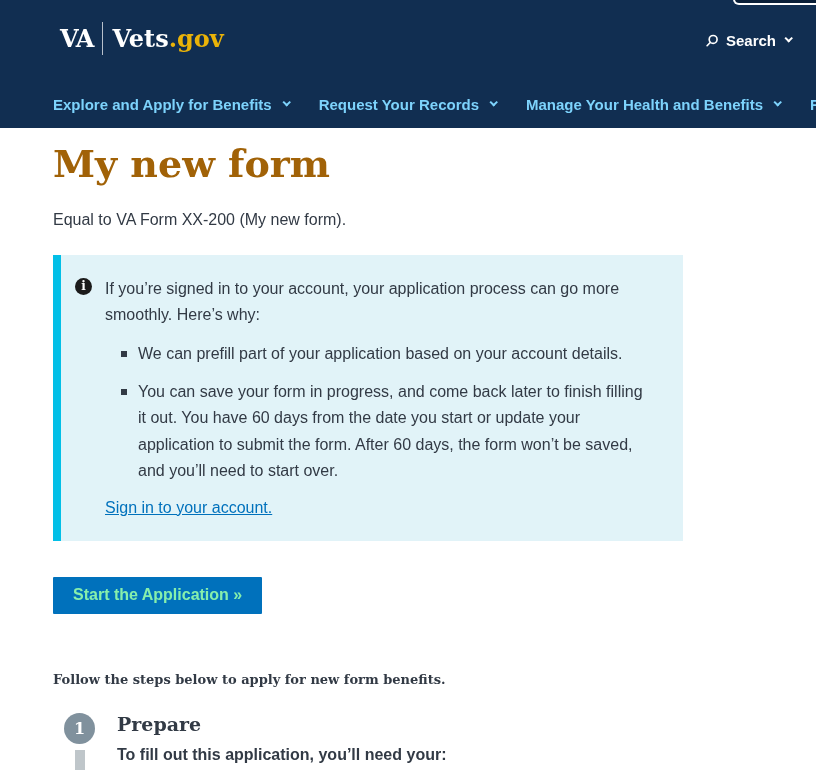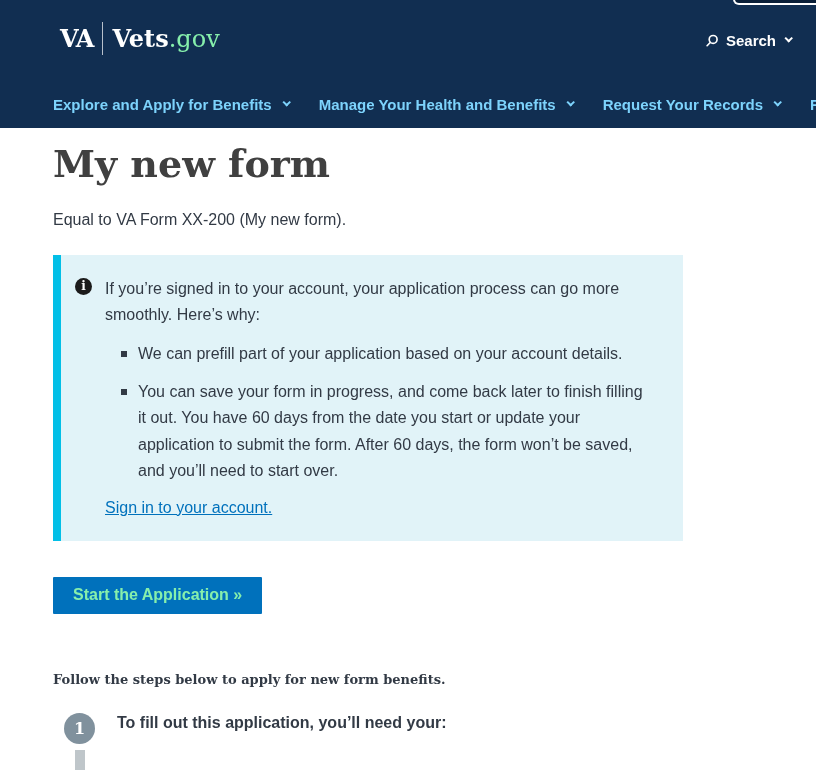--- a/index.html
+++ b/index.html
@@ -32,21 +32,21 @@
     position: absolute; left: 60px; top: 22px;
     display: flex; align-items: center;
     color: #ffffff;
     font-family: "DejaVu Serif", serif;
     font-size: 24px;
     text-decoration: none;
   }
   .logo .va { font-weight: bold; letter-spacing: -1px; }
   .logo .sep { width: 1px; height: 33px; background: rgba(255,255,255,0.7); margin: 0 9px; }
   .logo .vets { font-weight: bold; }
-  .logo .gov { font-weight: normal; color: #86efac; }
+  .logo .gov { font-weight: bold; color: #eab308; }
 
   .search {
     position: absolute; top: 32px; right: 25px;
     display: flex; align-items: center; gap: 7px;
     color: #ffffff; font-weight: bold; font-size: 15px;
     cursor: pointer;
   }
   .chev {
     display: inline-block;
     width: 6px; height: 6px;
@@ -69,21 +69,21 @@
   }
 
   
   main { padding-left: 53px; }
 
   h1.page-title {
     font-family: "DejaVu Serif", serif;
     font-weight: bold;
     font-size: 38px;
     line-height: 1.15;
-    color: #404040;
+    color: #a16207;
     margin: 14px 0 0 0;
   }
   .subtitle { margin-top: 24px; font-size: 16px; line-height: 1.2; }
 
   
   .alert {
     position: relative;
     margin-top: 26px;
     width: 630px;
     background: #e1f3f8;
@@ -180,25 +180,25 @@
     <span>Search</span>
     <span class="chev"></span>
   </div>
 
   <nav class="main-nav">
     <a>
       <span>Explore and Apply for Benefits</span>
       <span class="chev"></span>
     </a>
     <a>
+      <span>Request Your Records</span>
+      <span class="chev"></span>
+    </a>
+    <a>
       <span>Manage Your Health and Benefits</span>
-      <span class="chev"></span>
-    </a>
-    <a>
-      <span>Request Your Records</span>
       <span class="chev"></span>
     </a>
     <a>
       <span>Find</span>
     </a>
   </nav>
 </header>
 
 <main>
   <h1 class="page-title">My new form</h1>
@@ -214,16 +214,17 @@
     <a class="signin">Sign in to your account.</a>
   </div>
 
   <button class="start-btn">Start the Application »</button>
 
   <h2 class="process-heading">Follow the steps below to apply for new form benefits.</h2>
 
   <div class="step">
     <span class="step-circle">1</span>
     <span class="step-bar"></span>
+    <h3>Prepare</h3>
     <p class="step-intro">To fill out this application, you’ll need your:</p>
 
   </div>
 </main>
 
 </body></html>

